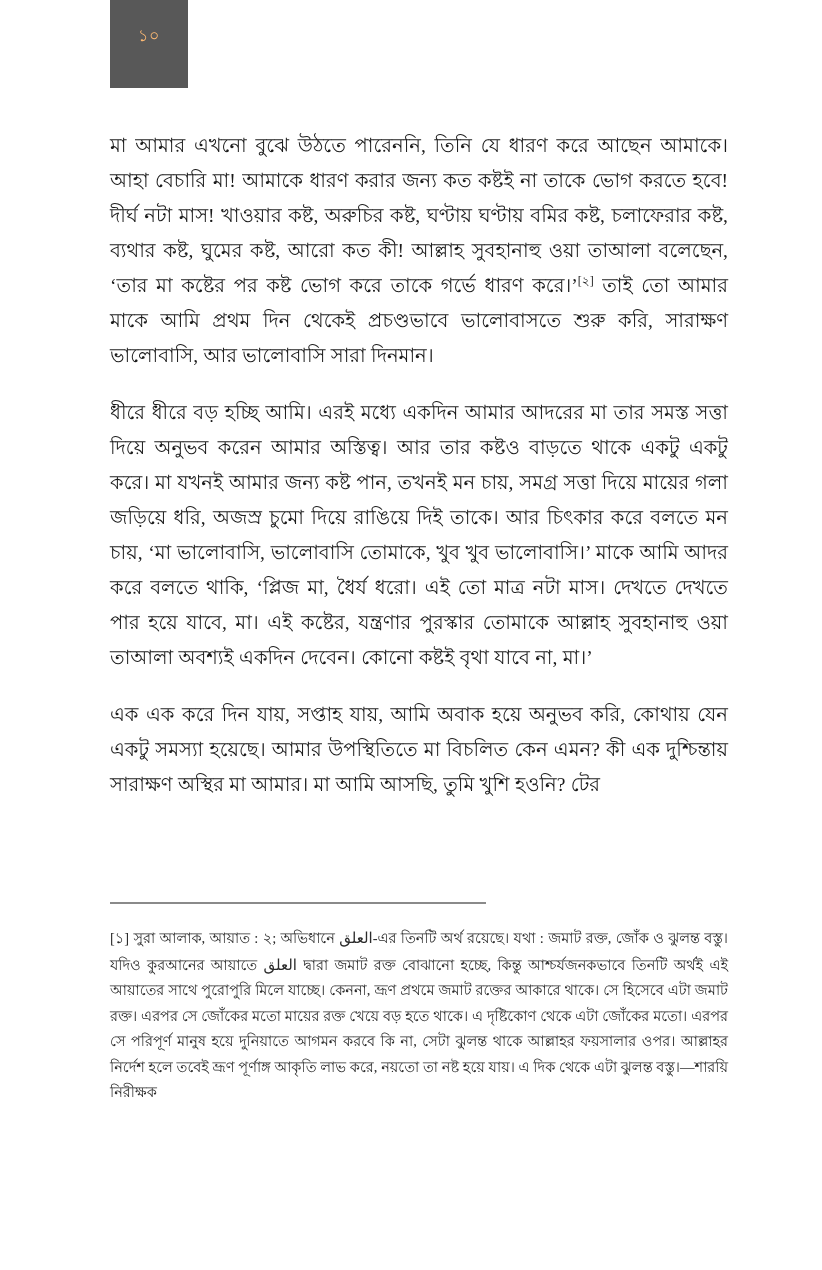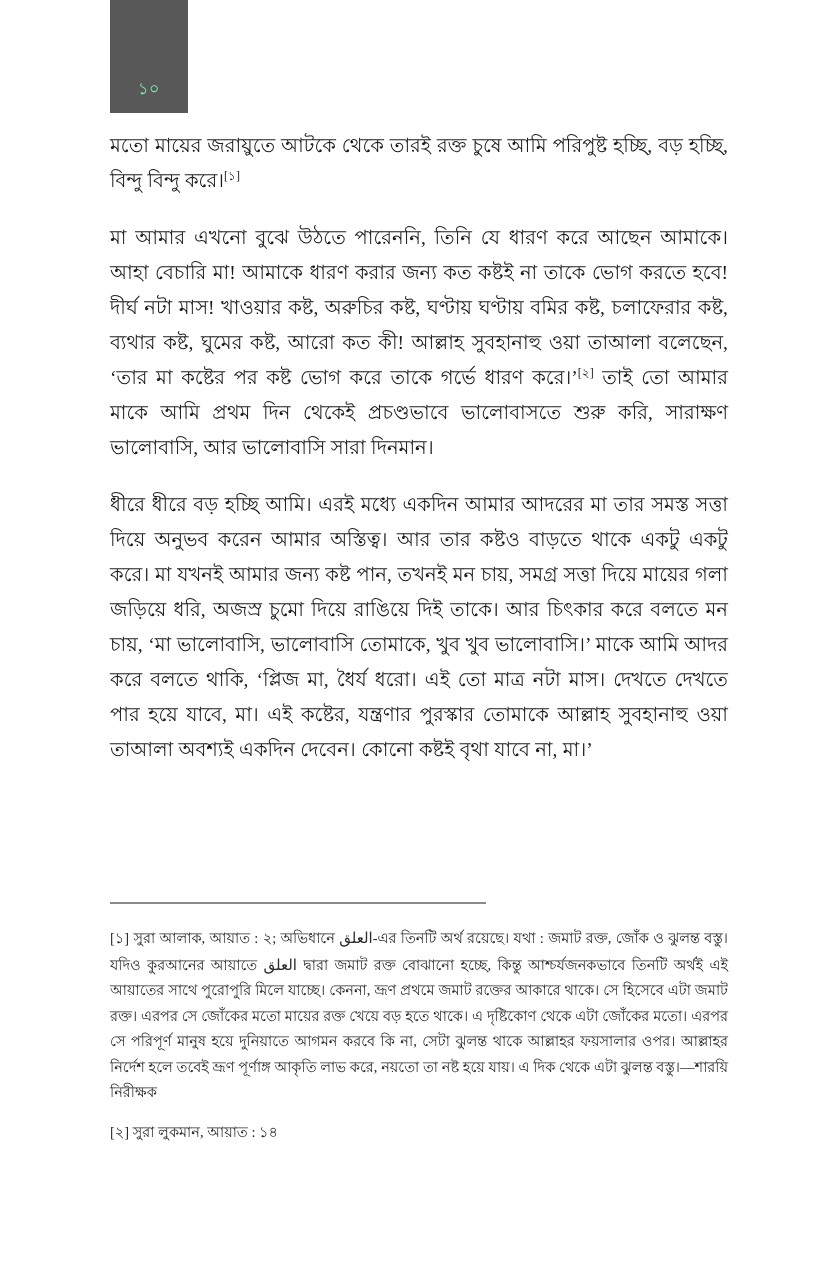--- a/index.html
+++ b/index.html
@@ -21,25 +21,25 @@
     inset: 0;
     background: #ffffff;
   }
 
   
   .page-number-tab {
     position: absolute;
     left: 110px;
     top: 0;
     width: 78px;
-    height: 113px;
+    height: 88px;
     background: #585858;
-    color: #86efac;
+    color: #fdba74;
     display: flex;
-    align-items: flex-end;
+    align-items: center;
     justify-content: flex-start;
     box-sizing: border-box;
     padding: 0 0 16px 28px;
   }
   .page-number-tab .num {
     font-family: "Liberation Sans", "DejaVu Sans", sans-serif;
     font-size: 16px;
     line-height: 1;
     letter-spacing: 0.5px;
   }
@@ -110,32 +110,31 @@
 <body>
 
 <div class="page">
 
   <div class="page-number-tab">
     <span class="num">১০</span>
   </div>
 
   <div class="text-column">
 
-    <p class="body-par"><span>মতো মায়ের জরায়ুতে আটকে থেকে তারই রক্ত চুষে আমি পরিপুষ্ট হচ্ছি, বড় হচ্ছি, বিন্দু বিন্দু করে।</span><span class="fn-ref">[১]</span></p>
 
     <p class="body-par"><span>মা আমার এখনো বুঝে উঠতে পারেননি, তিনি যে ধারণ করে আছেন আমাকে। আহা বেচারি মা! আমাকে ধারণ করার জন্য কত কষ্টই না তাকে ভোগ করতে হবে! দীর্ঘ নটা মাস! খাওয়ার কষ্ট, অরুচির কষ্ট, ঘণ্টায় ঘণ্টায় বমির কষ্ট, চলাফেরার কষ্ট, ব্যথার কষ্ট, ঘুমের কষ্ট, আরো কত কী! আল্লাহ সুবহানাহু ওয়া তাআলা বলেছেন, ‘তার মা কষ্টের পর কষ্ট ভোগ করে তাকে গর্ভে ধারণ করে।’</span><span class="fn-ref">[২]</span><span> তাই তো আমার মাকে আমি প্রথম দিন থেকেই প্রচণ্ডভাবে ভালোবাসতে শুরু করি, সারাক্ষণ ভালোবাসি, আর ভালোবাসি সারা দিনমান।</span></p>
 
     <p class="body-par">ধীরে ধীরে বড় হচ্ছি আমি। এরই মধ্যে একদিন আমার আদরের মা তার সমস্ত সত্তা দিয়ে অনুভব করেন আমার অস্তিত্ব। আর তার কষ্টও বাড়তে থাকে একটু একটু করে। মা যখনই আমার জন্য কষ্ট পান, তখনই মন চায়, সমগ্র সত্তা দিয়ে মায়ের গলা জড়িয়ে ধরি, অজস্র চুমো দিয়ে রাঙিয়ে দিই তাকে। আর চিৎকার করে বলতে মন চায়, ‘মা ভালোবাসি, ভালোবাসি তোমাকে, খুব খুব ভালোবাসি।’ মাকে আমি আদর করে বলতে থাকি, ‘প্লিজ মা, ধৈর্য ধরো। এই তো মাত্র নটা মাস। দেখতে দেখতে পার হয়ে যাবে, মা। এই কষ্টের, যন্ত্রণার পুরস্কার তোমাকে আল্লাহ সুবহানাহু ওয়া তাআলা অবশ্যই একদিন দেবেন। কোনো কষ্টই বৃথা যাবে না, মা।’</p>
 
+    <p class="body-par">এক এক করে দিন যায়, সপ্তাহ যায়, আমি অবাক হয়ে অনুভব করি, কোথায় যেন একটু সমস্যা হয়েছে। আমার উপস্থিতিতে মা বিচলিত কেন এমন? কী এক দুশ্চিন্তায় সারাক্ষণ অস্থির মা আমার। মা আমি আসছি, তুমি খুশি হওনি? টের</p>
 
   </div>
 
   <div class="footnote-rule"></div>
 
   <div class="footnotes">
 
     <p class="footnote"><span class="fn-marker">[১]</span><span> সুরা আলাক, আয়াত : ২; অভিধানে </span><span class="arabic">العلق</span><span>-এর তিনটি অর্থ রয়েছে। যথা : জমাট রক্ত, জোঁক ও ঝুলন্ত বস্তু। যদিও কুরআনের আয়াতে </span><span class="arabic">العلق</span><span> দ্বারা জমাট রক্ত বোঝানো হচ্ছে, কিন্তু আশ্চর্যজনকভাবে তিনটি অর্থই এই আয়াতের সাথে পুরোপুরি মিলে যাচ্ছে। কেননা, ভ্রূণ প্রথমে জমাট রক্তের আকারে থাকে। সে হিসেবে এটা জমাট রক্ত। এরপর সে জোঁকের মতো মায়ের রক্ত খেয়ে বড় হতে থাকে। এ দৃষ্টিকোণ থেকে এটা জোঁকের মতো। এরপর সে পরিপূর্ণ মানুষ হয়ে দুনিয়াতে আগমন করবে কি না, সেটা ঝুলন্ত থাকে আল্লাহর ফয়সালার ওপর। আল্লাহর নির্দেশ হলে তবেই ভ্রূণ পূর্ণাঙ্গ আকৃতি লাভ করে, নয়তো তা নষ্ট হয়ে যায়। এ দিক থেকে এটা ঝুলন্ত বস্তু।—শারয়ি নিরীক্ষক</span></p>
 
-    <p class="footnote"><span class="fn-marker">[২]</span><span> সুরা লুকমান, আয়াত : ১৪</span></p>
 
   </div>
 
 </div>
 
 </body></html>

